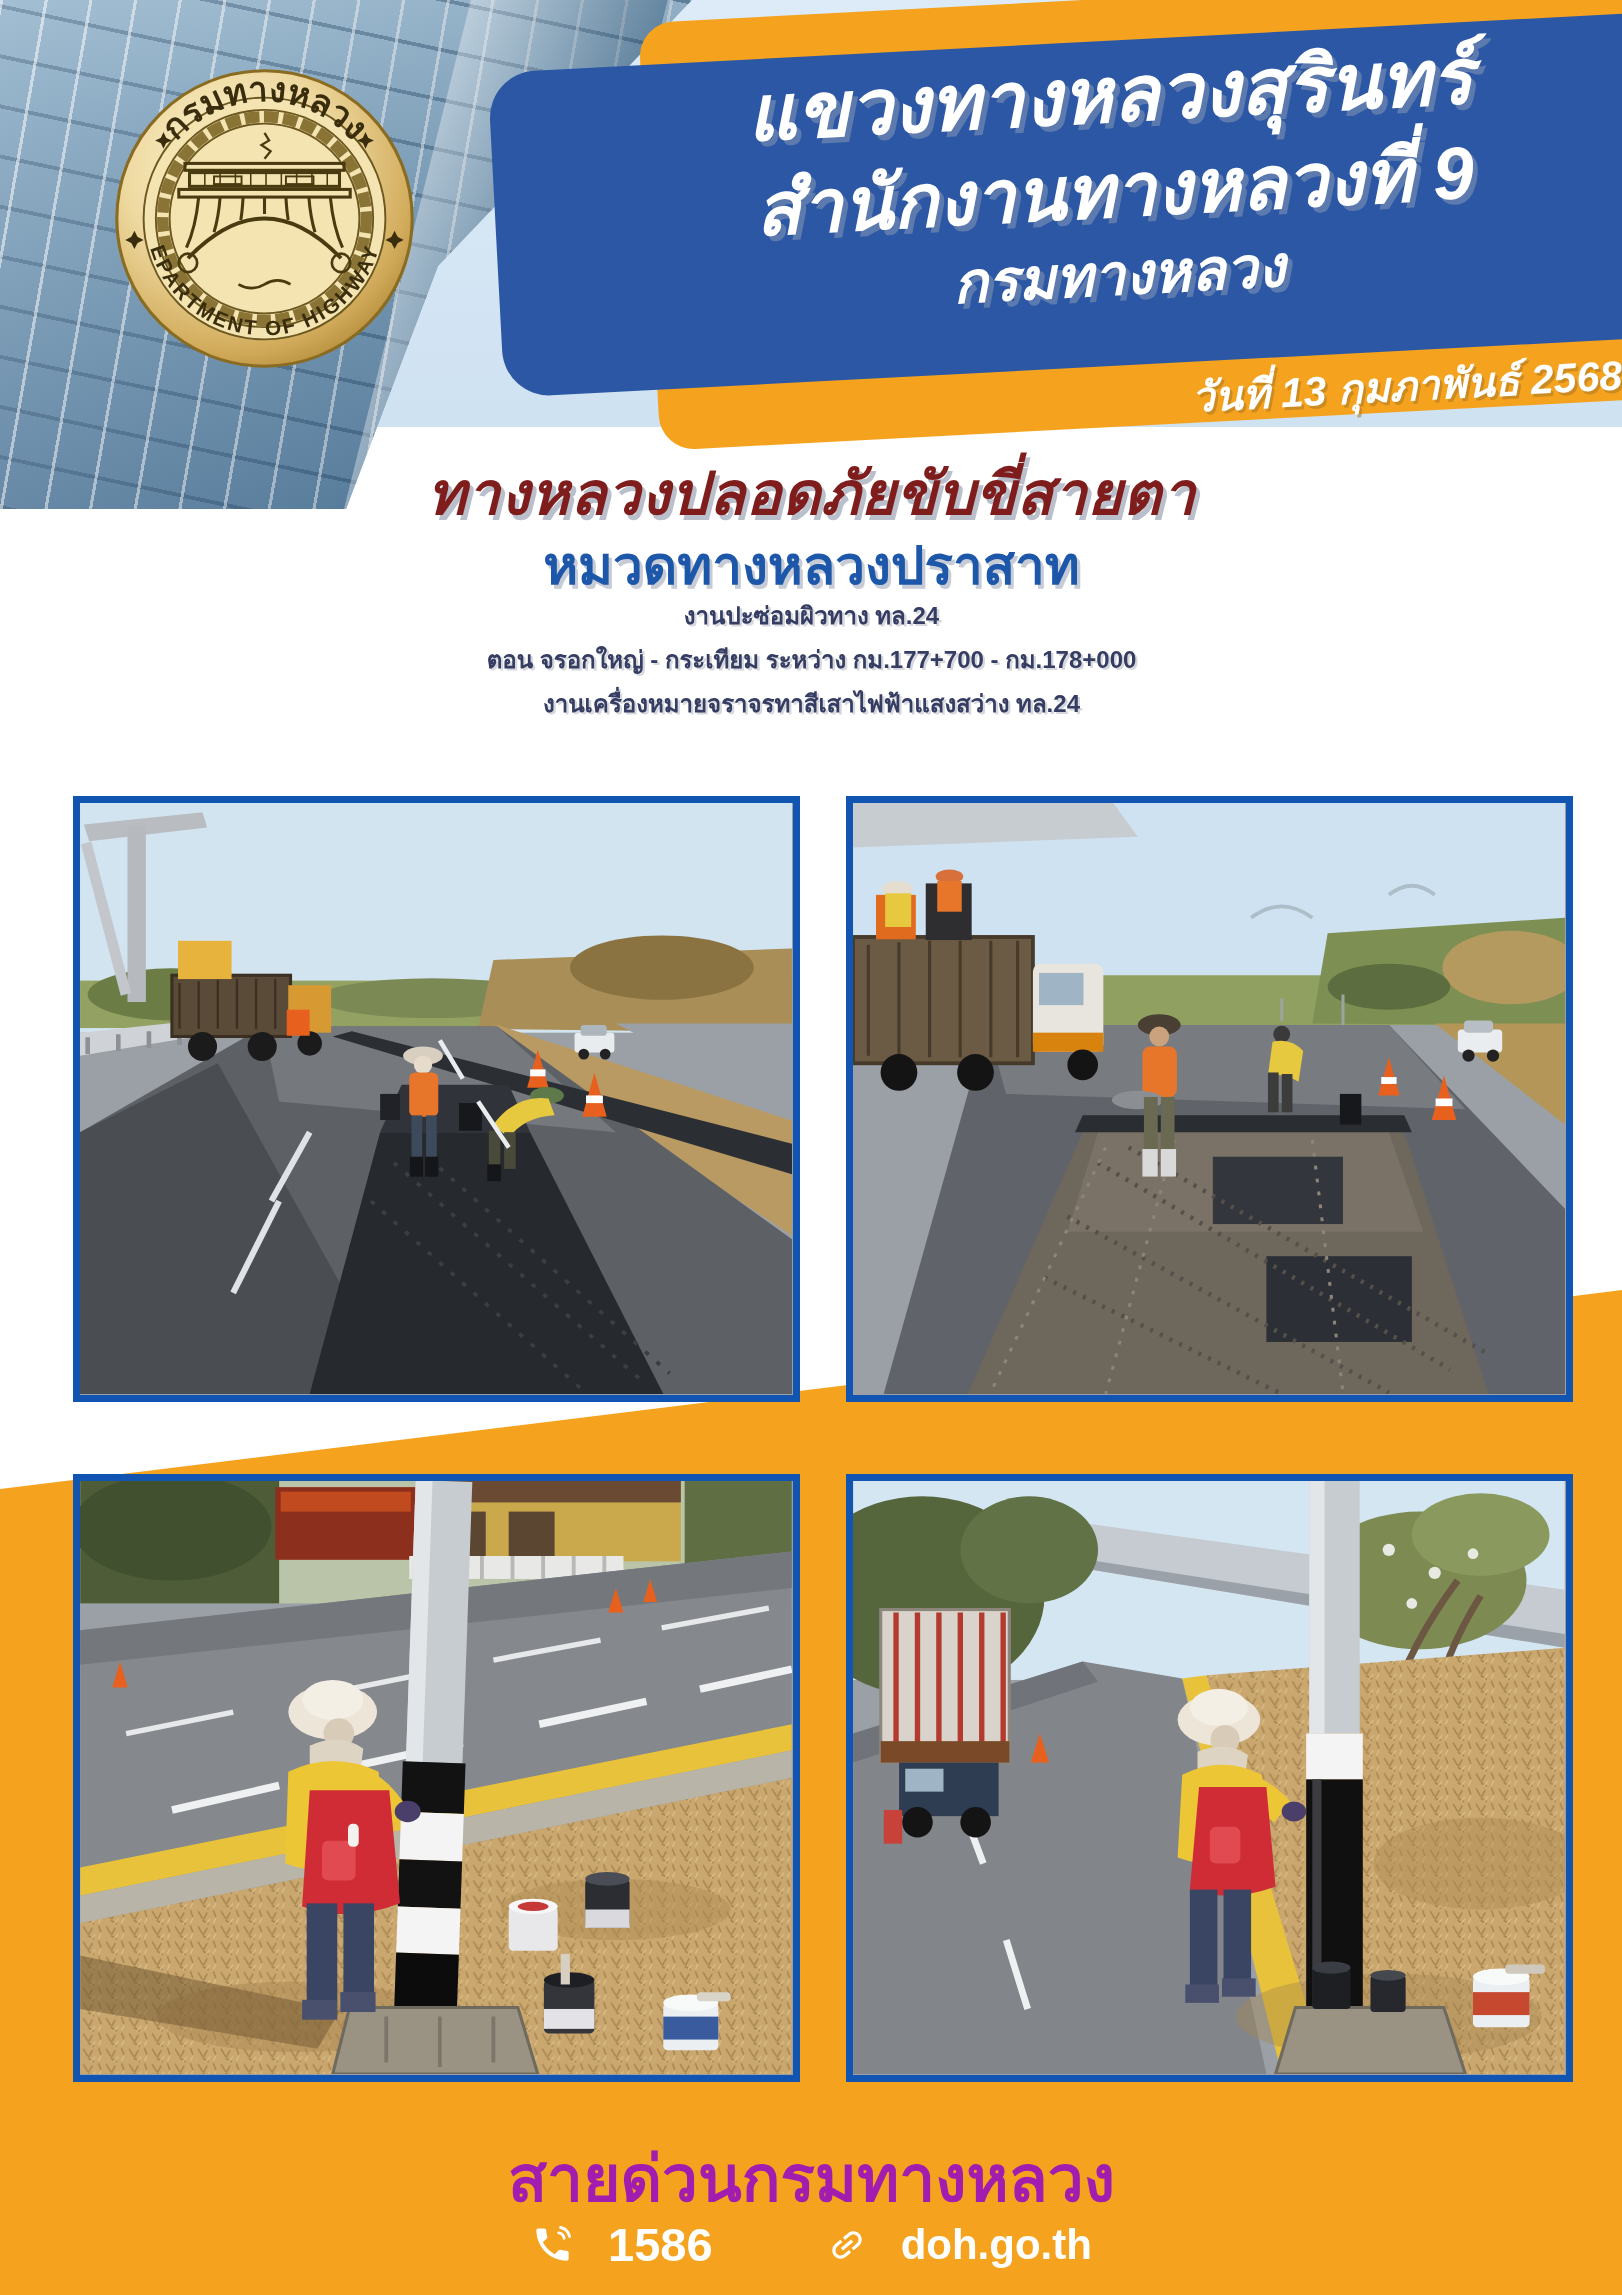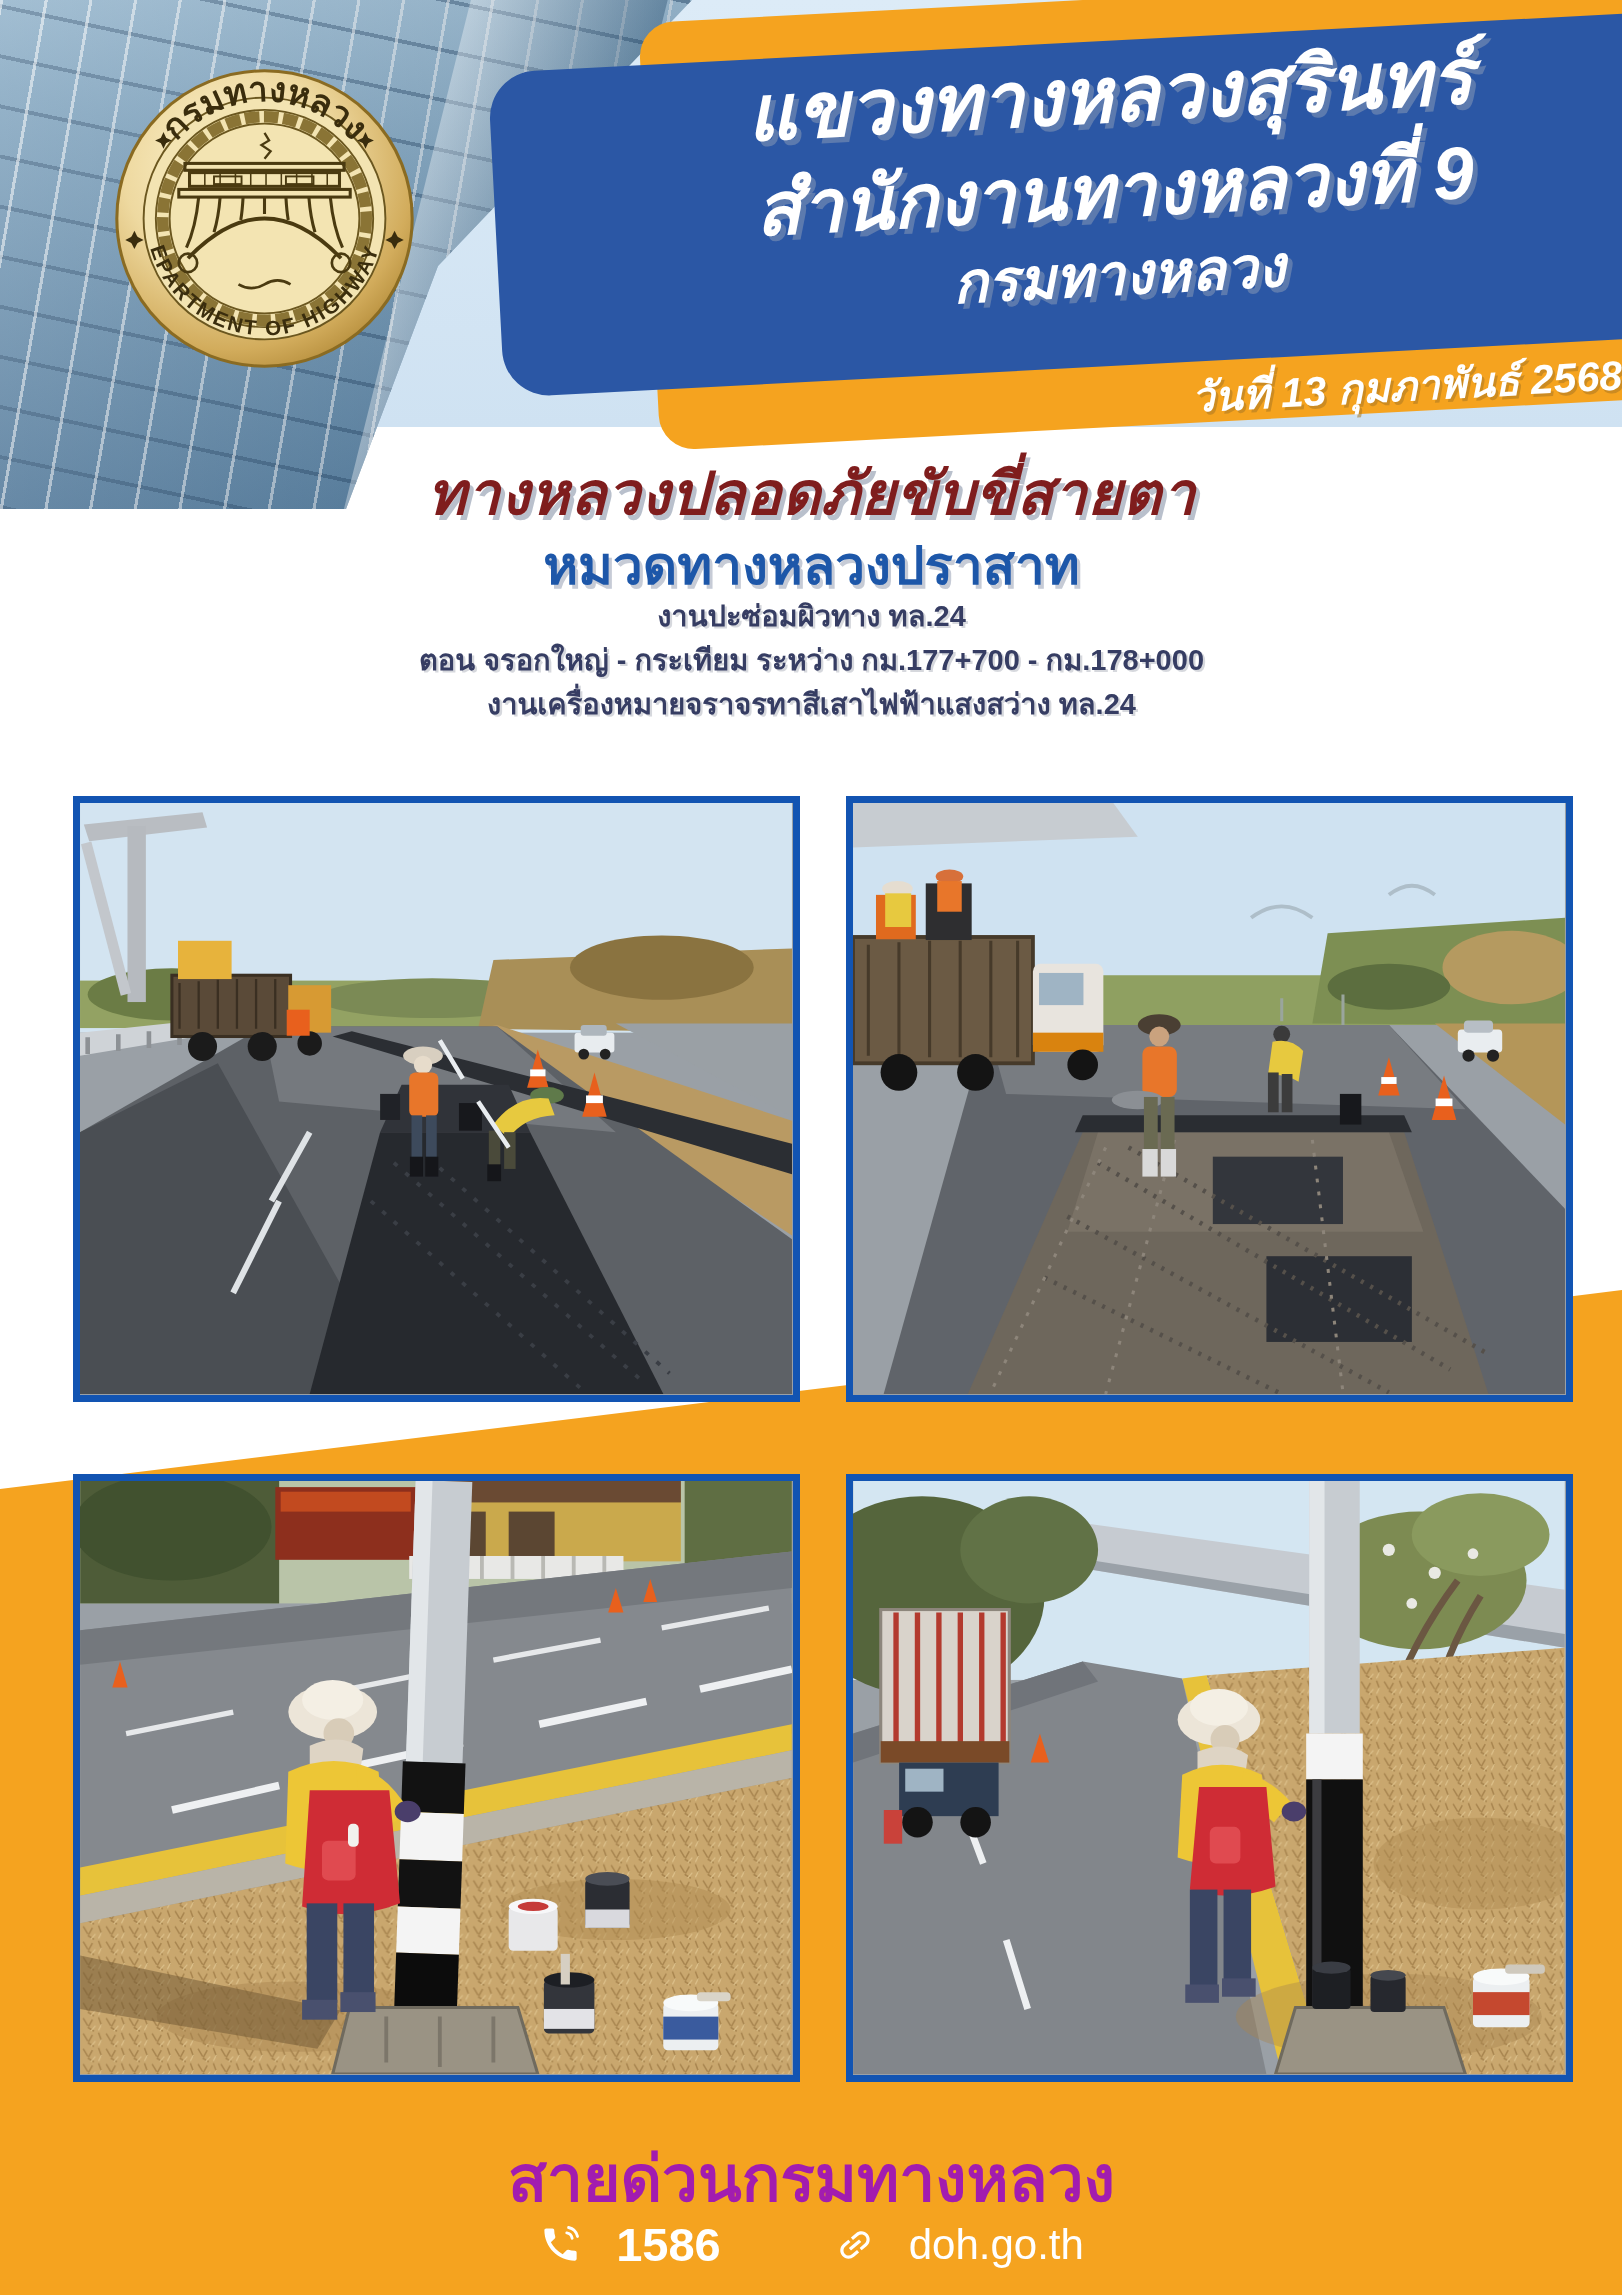--- a/index.html
+++ b/index.html
@@ -27,36 +27,36 @@
   #banner-line1{font-size:77px;}
   #banner-line2{font-size:74px;}
   #banner-line3{font-size:57px;}
   #date-label{left:398px;top:370px;width:719px;text-align:right;color:#fff;font-weight:bold;font-style:italic;
     font-size:41px;text-shadow:2.3px 3.1px 0 rgba(170,120,35,.55);}
   
   .ctext{left:0;width:1623px;text-align:center;}
   #title{top:446px;font-size:59px;font-weight:bold;font-style:italic;letter-spacing:0.8px;
     text-shadow:3.8px 4.6px 0 #b9c0cc;}
   #subtitle{top:523px;font-size:53px;font-weight:bold;text-shadow:3.1px 3.8px 0 #c6cbd6;}
-  #details{top:594px;font-size:29px;font-weight:bold;line-height:44px;text-shadow:2.3px 2.3px 0 rgba(165,168,180,.45);}
+  #details{top:594px;font-size:24px;font-weight:bold;line-height:44px;text-shadow:2.3px 2.3px 0 rgba(165,168,180,.45);}
   
   #orange-section{left:0;top:1290px;width:1623px;height:1005px;
     clip-path:polygon(0 199px,100% 0,100% 100%,0 100%);}
   
   .photo{box-sizing:border-box;border:7.7px solid #1254b2;background:#9aa0a6;overflow:hidden;}
   .photo svg{display:block;}
   #photo1{left:73px;top:796px;width:727px;height:606px;}
   #photo2{left:846px;top:796px;width:727px;height:606px;}
   #photo3{left:73px;top:1474px;width:727px;height:608px;}
   #photo4{left:846px;top:1474px;width:727px;height:608px;}
   
   #hotline{top:2127px;font-size:64px;font-weight:bold;color:#a21caf;}
   #contacts{left:0;top:2217px;width:1623px;display:flex;justify-content:center;align-items:center;gap:34px;color:#fff;}
   #contacts .num{font-size:47px;font-weight:bold;}
-  #contacts .site{font-size:42px;font-weight:normal;}
+  #contacts .site{font-size:42px;font-weight:bold;}
   .spacer{width:46px;}
   .icn{display:block;}
 </style>
 </head>
 <body>
 
 <div id="page">
 
   <div class="abs" id="sky"></div>
   <div class="abs" id="building"></div>

